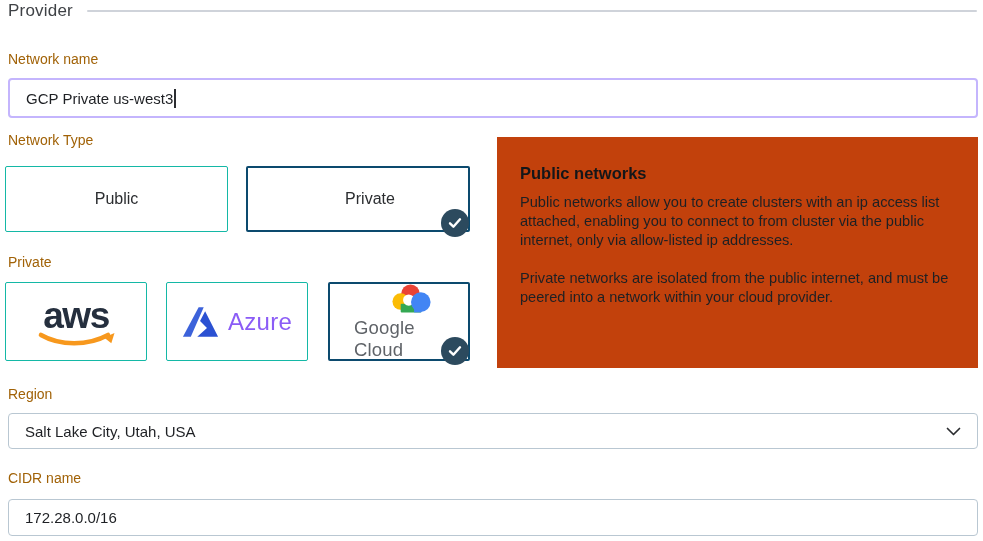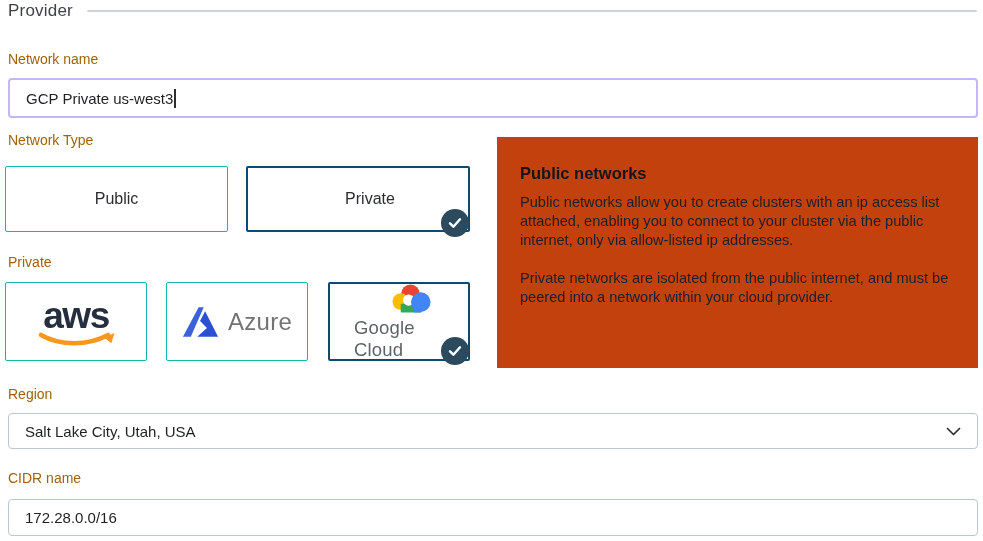--- a/index.html
+++ b/index.html
@@ -64,21 +64,21 @@
     background: #c2410c;
     padding: 27px 24px 24px 23px;
   }
   .info-heading { font-size: 16.5px; font-weight: 700; color: #141619; margin-bottom: 10px; }
   .info-body { font-size: 14.6px; line-height: 19px; color: #1e2024; }
   .info-section + .info-section { margin-top: 19px; }
 
   
   .logo-stack { display: flex; flex-direction: column; align-items: center; gap: 1px; }
   .azure-row { display: flex; align-items: center; gap: 9px; }
-  .azure-text { font-size: 24px; color: #737373; letter-spacing: .3px; }
+  .azure-text { font-size: 24px; color: #8b5cf6; letter-spacing: .3px; }
   .gc-text { font-size: 18.5px; color: #5f6368; letter-spacing: .2px; margin-top: 1px; }
 </style>
 </head>
 <body>
 
 <div class="stage">
 
   <div class="section-header">
     <span class="section-title">Provider</span>
     <span class="section-rule"></span>
@@ -101,21 +101,21 @@
     <span class="badge">
       <svg width="14" height="12" viewBox="0 0 14 12">
         <path d="M2 6.3l3.4 3.4L12 2.3" stroke="#ffffff" stroke-width="2.4" fill="none" stroke-linecap="round" stroke-linejoin="round"></path>
       </svg>
     </span>
   </div>
 
   <div class="info-panel">
     <div class="info-section">
       <div class="info-heading">Public networks</div>
-      <div class="info-body">Public networks allow you to create clusters with an ip access list attached, enabling you to connect to your cluster via the public internet, only via allow-listed ip addresses.</div>
+      <div class="info-body">Public networks allow you to create clusters with an ip access list attached, enabling you to connect to from cluster via the public internet, only via allow-listed ip addresses.</div>
     </div>
     <div class="info-section">
       <div class="info-body">Private networks are isolated from the public internet, and must be peered into a network within your cloud provider.</div>
     </div>
   </div>
 
   <div class="field-label" style="top:254px">Private</div>
 
   <div class="card provider-card" style="left:5px">
     <svg width="96" height="56" viewBox="0 0 96 56">

